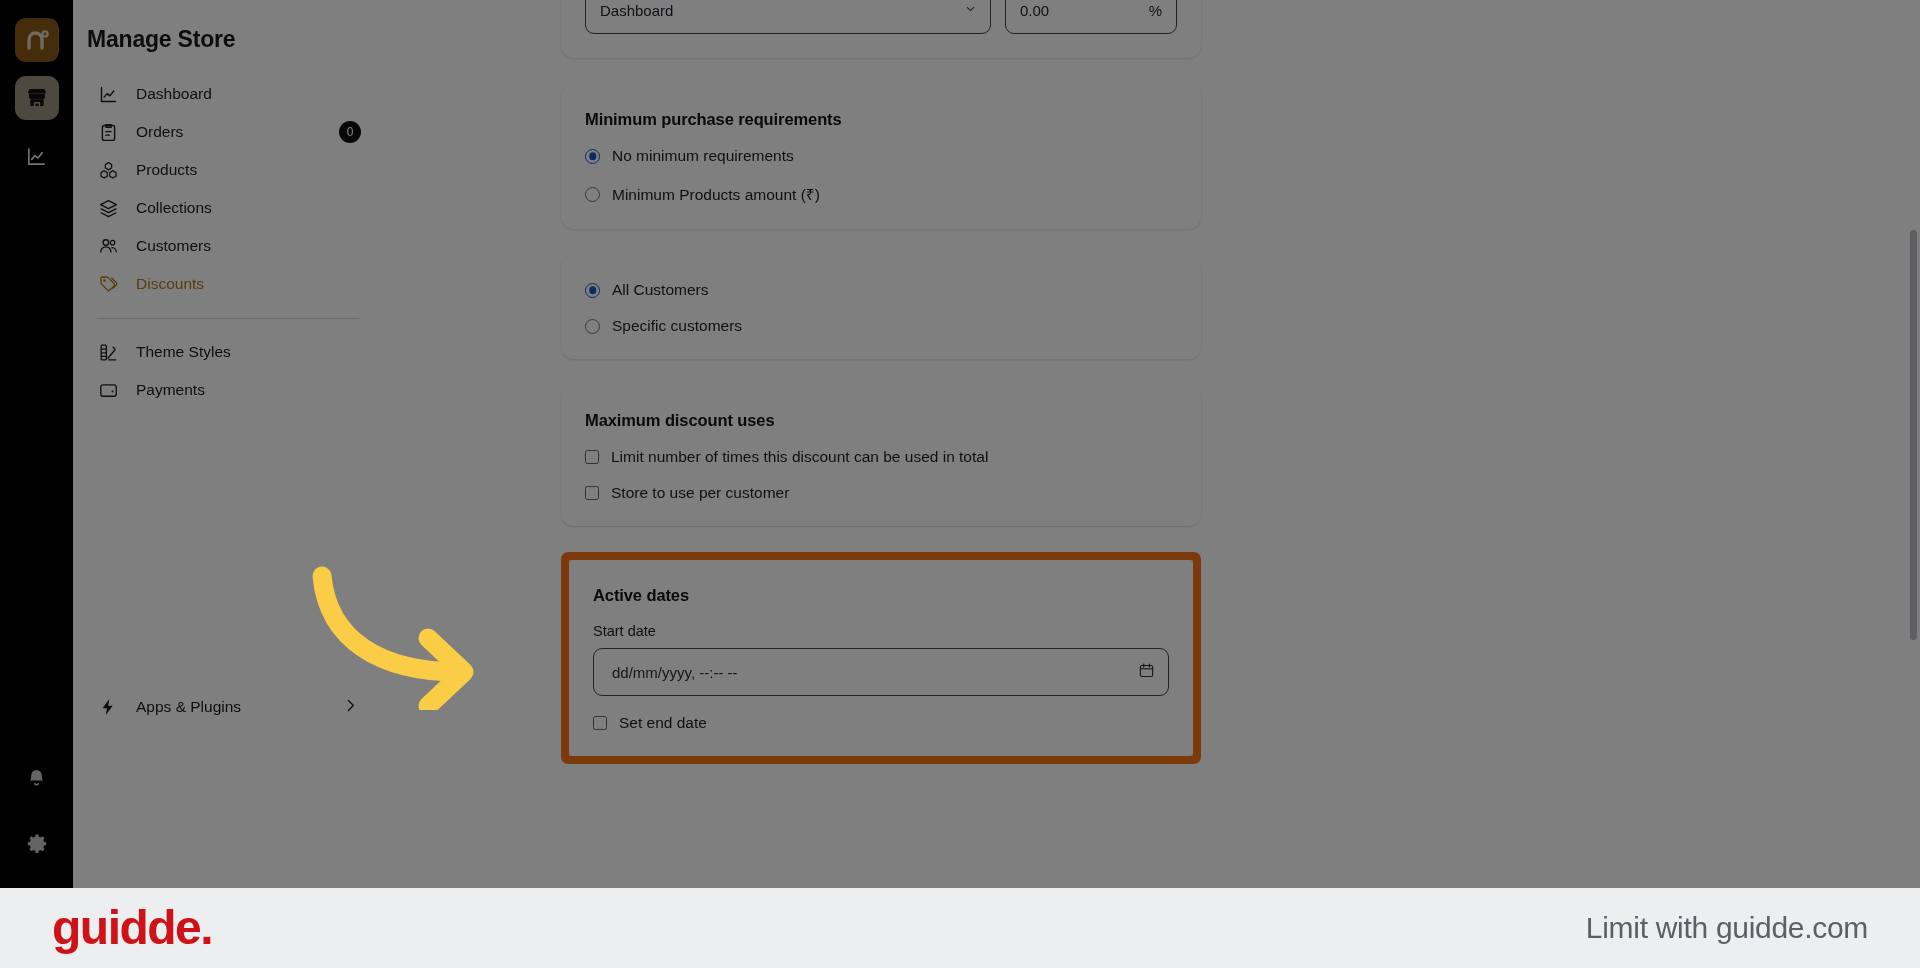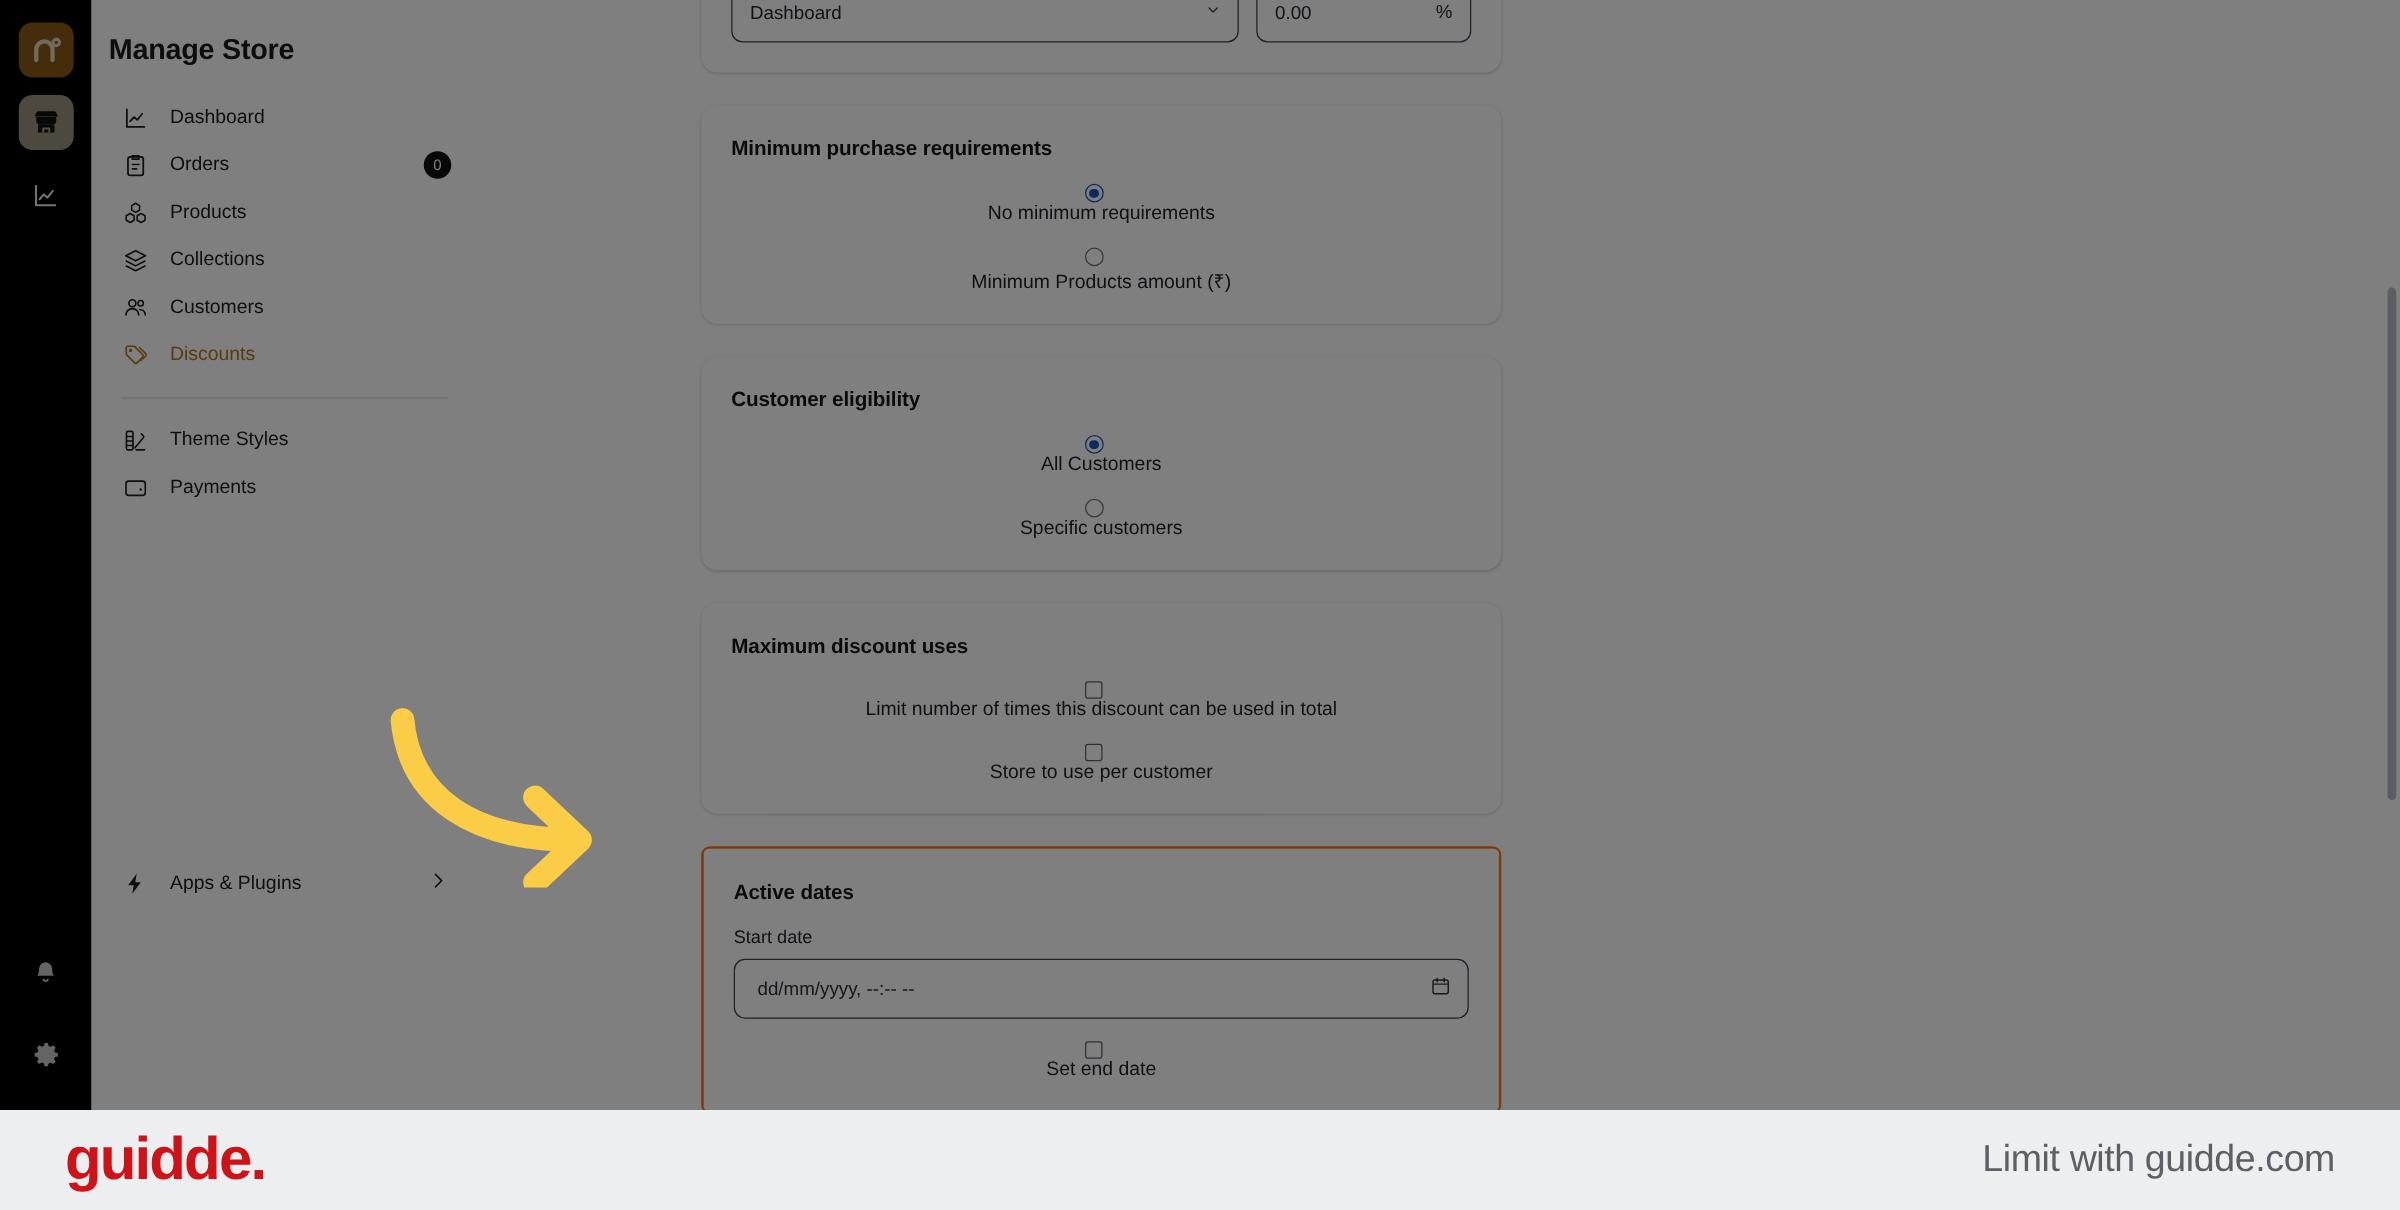--- a/index.html
+++ b/index.html
@@ -149,21 +149,21 @@
     height: 48px;
     border: 1px solid #3b4456;
     border-radius: 9px;
     display: flex; align-items: center;
     padding: 0 30px 0 14px;
     font-size: 15px; color: #20252e;
     background: #fff;
   }
   .amount-box .suffix { position: absolute; right: 14px; top: 50%; transform: translateY(-50%); color:#20252e; font-size: 15px; }
 
-  .opt-row { display: flex; align-items: center; margin-bottom: 18px; flex-direction: column; }
+  .opt-row { display: flex; align-items: center; margin-bottom: 18px; }
   .opt-row:last-child { margin-bottom: 0; }
   .opt-label { font-size: 15.5px; color: #1b1f26; }
 
   .radio {
     width: 15px; height: 15px; border-radius: 50%;
     border: 1.4px solid #6d747f; background: #fff;
     margin-right: 12px; flex: none; position: relative;
   }
   .radio.checked { border: 1.4px solid #1a56c4; }
   .radio.checked::after {
@@ -173,21 +173,21 @@
     background: #1a56c4;
   }
   .cbox {
     width: 14px; height: 14px; border-radius: 2.5px;
     border: 1.4px solid #5a6170; background: #fff;
     margin-right: 12px; flex: none;
   }
 
   
   .highlight-wrap {
-    border: 2px solid #f97316;
+    border: 8px solid #f97316;
     border-radius: 7px;
     padding: 0;
     margin-bottom: 26px;
     background: #fbcc45;
   }
   .highlight-wrap .card {
     margin-bottom: 0;
     border-radius: 4px;
     box-shadow: none;
   }
@@ -421,21 +421,20 @@
             <span class="radio checked"></span>
             <span class="opt-label">No minimum requirements</span>
           </div>
           <div class="opt-row">
             <span class="radio"></span>
             <span class="opt-label">Minimum Products amount (₹)</span>
           </div>
         </div>
 
         <div class="card">
-          <div class="card-title">Customer eligibility</div>
           <div class="opt-row">
             <span class="radio checked"></span>
             <span class="opt-label">All Customers</span>
           </div>
           <div class="opt-row">
             <span class="radio"></span>
             <span class="opt-label">Specific customers</span>
           </div>
         </div>
 

